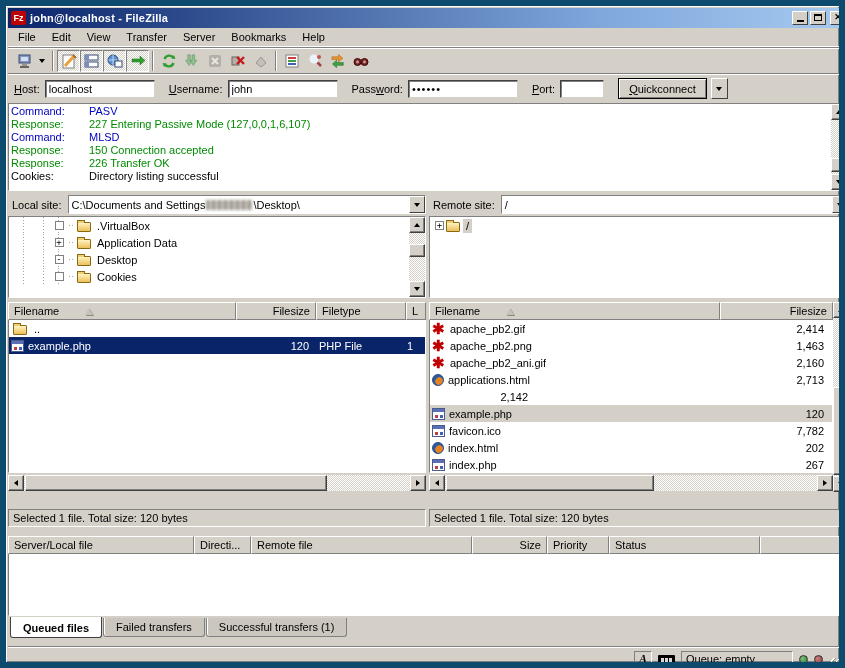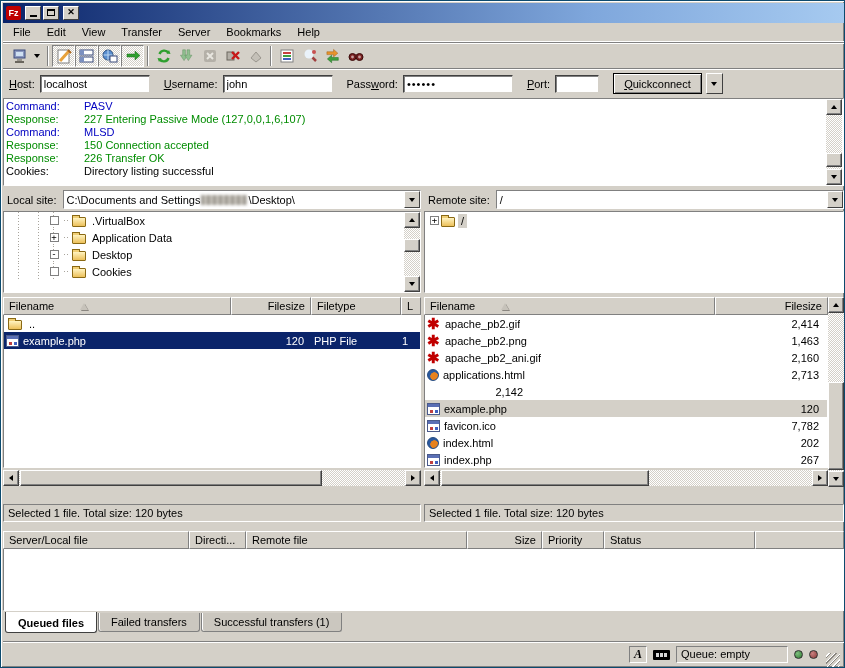--- a/index.html
+++ b/index.html
@@ -1,21 +1,21 @@
 <!DOCTYPE html>
 <html><head>
 <meta charset="utf-8">
 <style>
   html,body{margin:0;padding:0;background:#777;}
   *{box-sizing:border-box;}
   .win{
     position:relative;width:845px;height:668px;margin:0;
     background:#D4D0C8;
     font-family:"Liberation Sans",sans-serif;font-size:11px;color:#000;
-    border:1px solid #0c4a6e;
+    border:6px solid #0c4a6e;
     box-shadow:inset 1px 1px 0 #fff, inset -1px -1px 0 #808080;
     overflow:hidden;
   }
   
   .titlebar{position:absolute;left:2px;top:2px;width:841px;height:20px;
     background:linear-gradient(90deg,#0A246A,#7FA7DC 70%,#A6CAF0);
     display:flex;align-items:center;padding:0 3px;}
   .fzicon{width:15px;height:14px;background:#BF0000;color:#fff;font-weight:bold;
     font-size:9px;line-height:14px;text-align:center;border-radius:2px;margin-right:4px;flex:none;}
   .wintitle{color:#fff;font-weight:bold;flex:1;letter-spacing:.2px;}
@@ -184,20 +184,21 @@
   .grip{width:14px;height:14px;margin-left:2px;align-self:flex-end;
     background:repeating-linear-gradient(135deg,transparent 0 2px,#fff 2px 3px,#8a8680 3px 4px);}
 </style>
 </head>
 <body>
 
 <div class="win">
 
   <div class="titlebar">
     <span class="fzicon">Fz</span>
+    <span class="wintitle">john@localhost - FileZilla</span>
     <span class="tbtns">
       <span class="tbtn">
           <span class="glyph-min"></span>
         </span>
       <span class="tbtn max">
           <span class="glyph-max"></span>
         </span>
       <span class="tbtn max" style="margin-left:2px">
           <span class="glyph-close">✕</span>
         </span>

